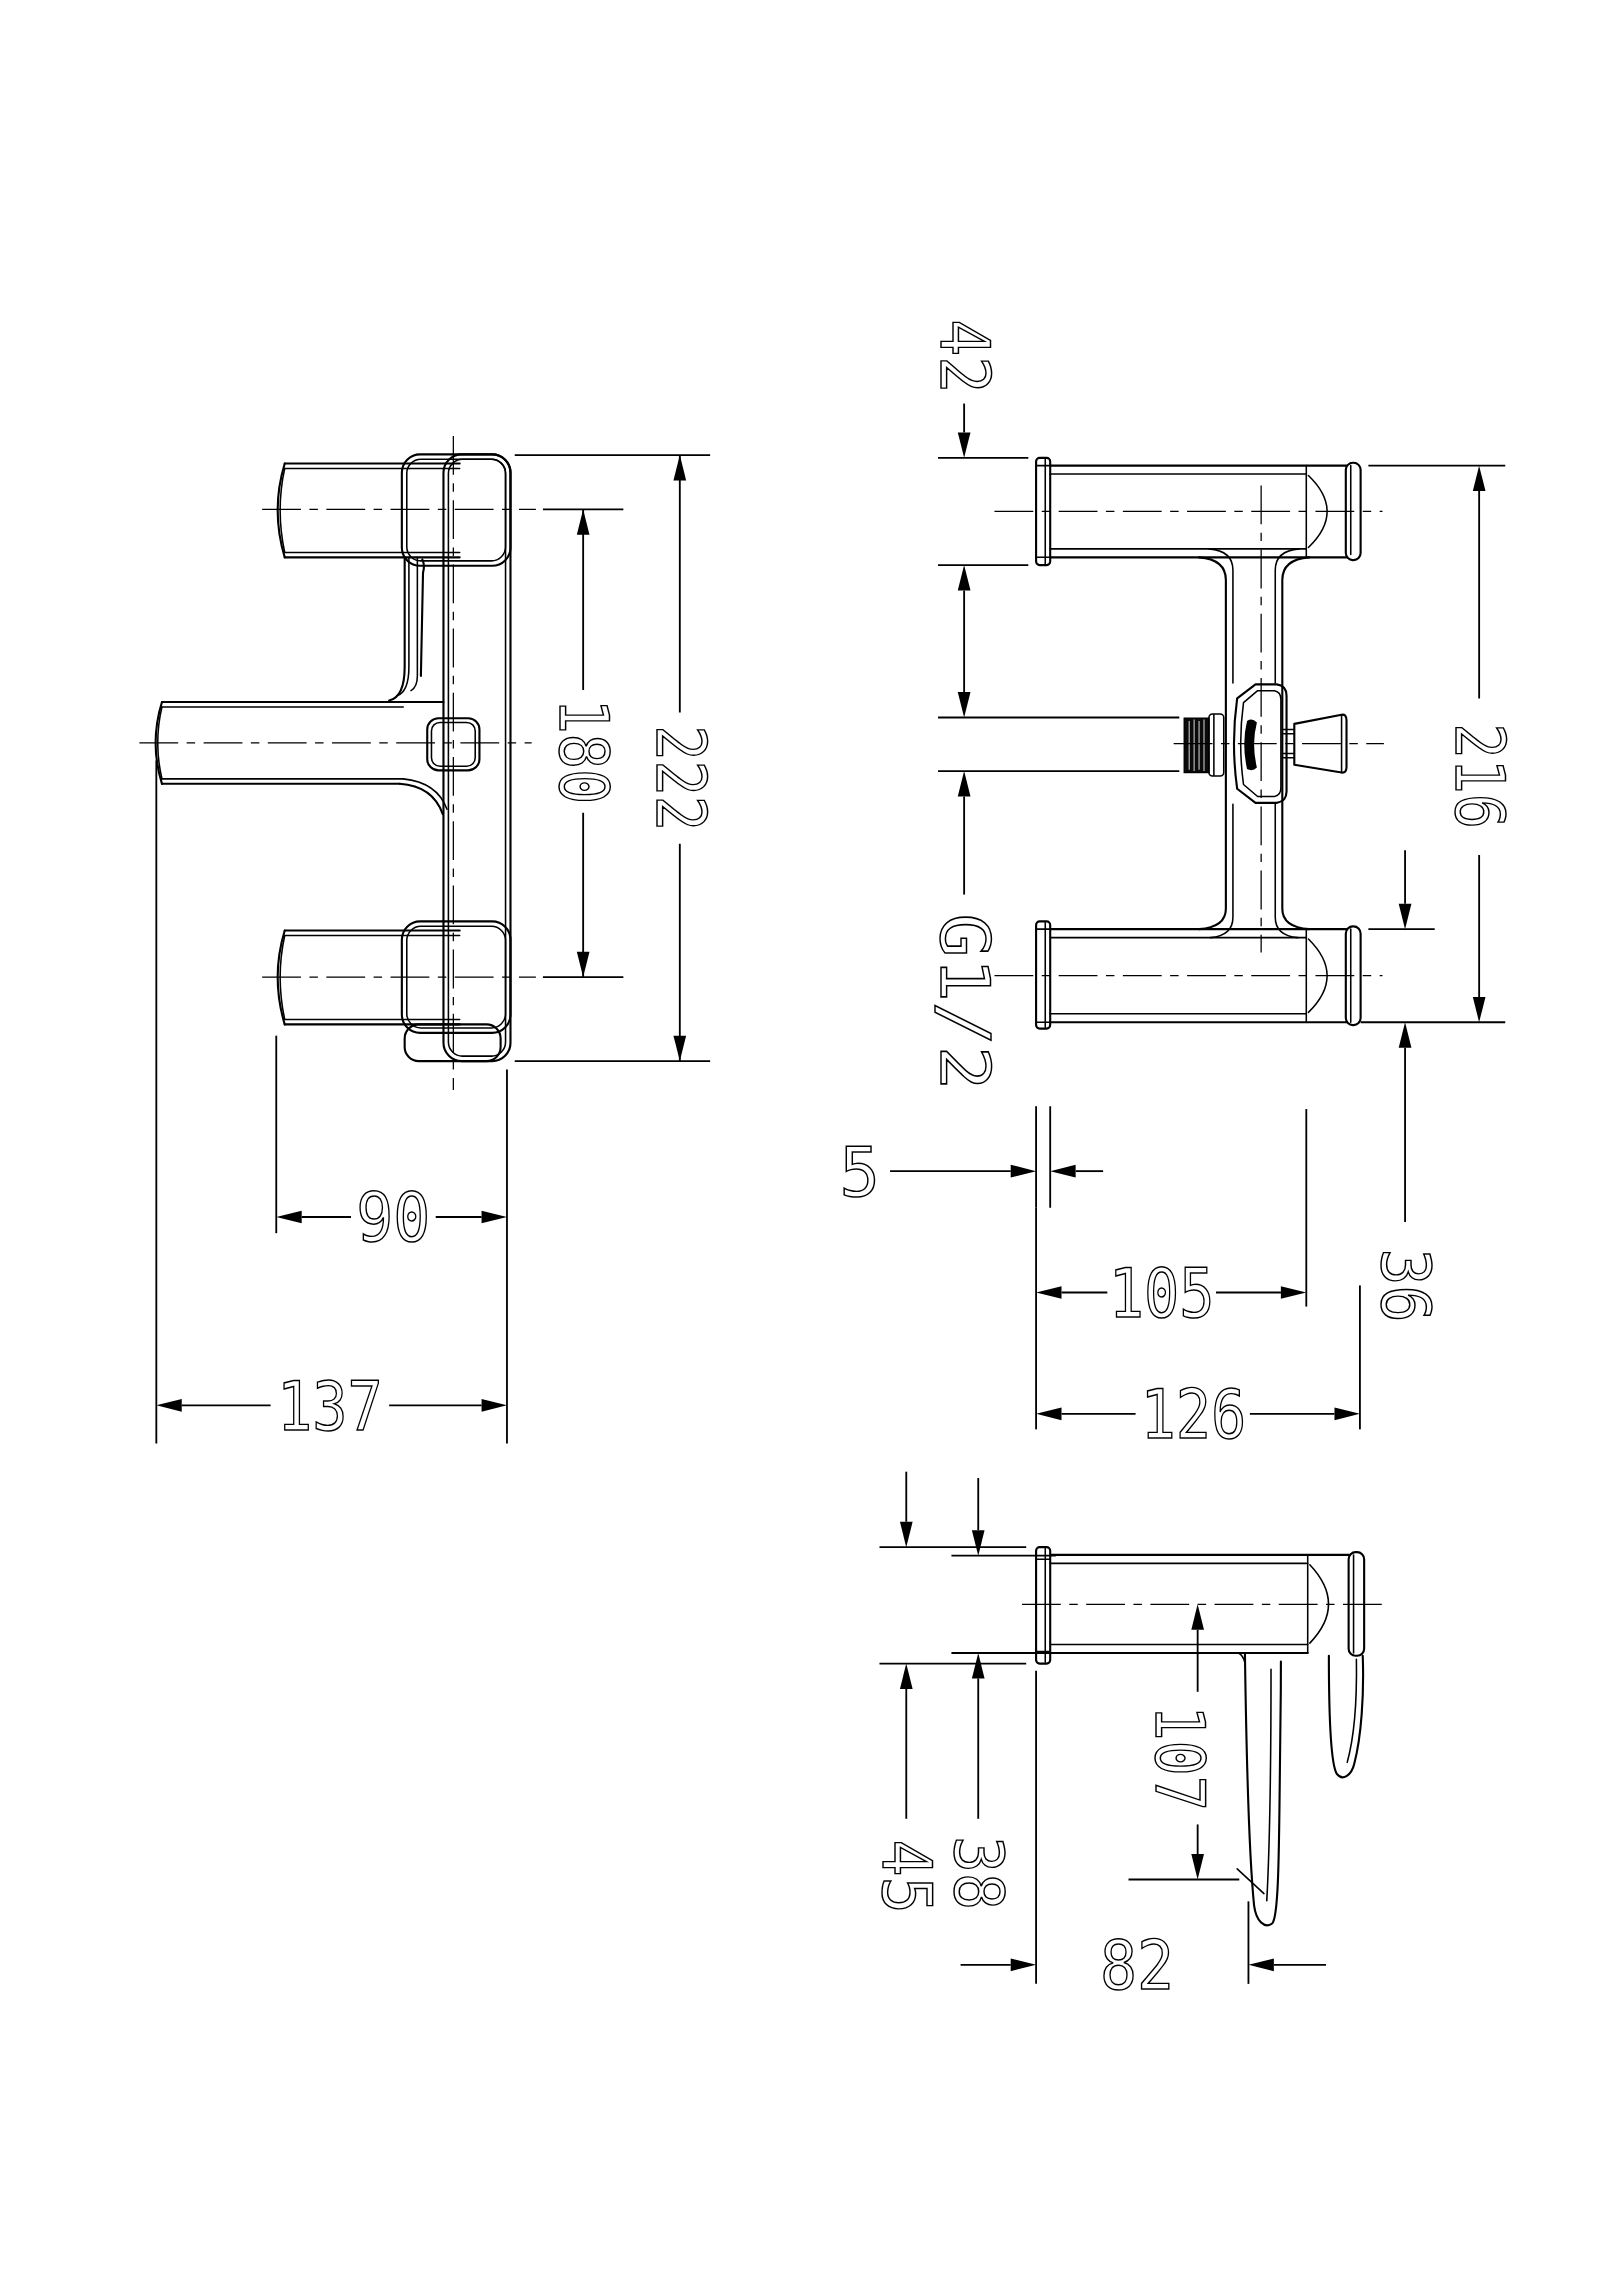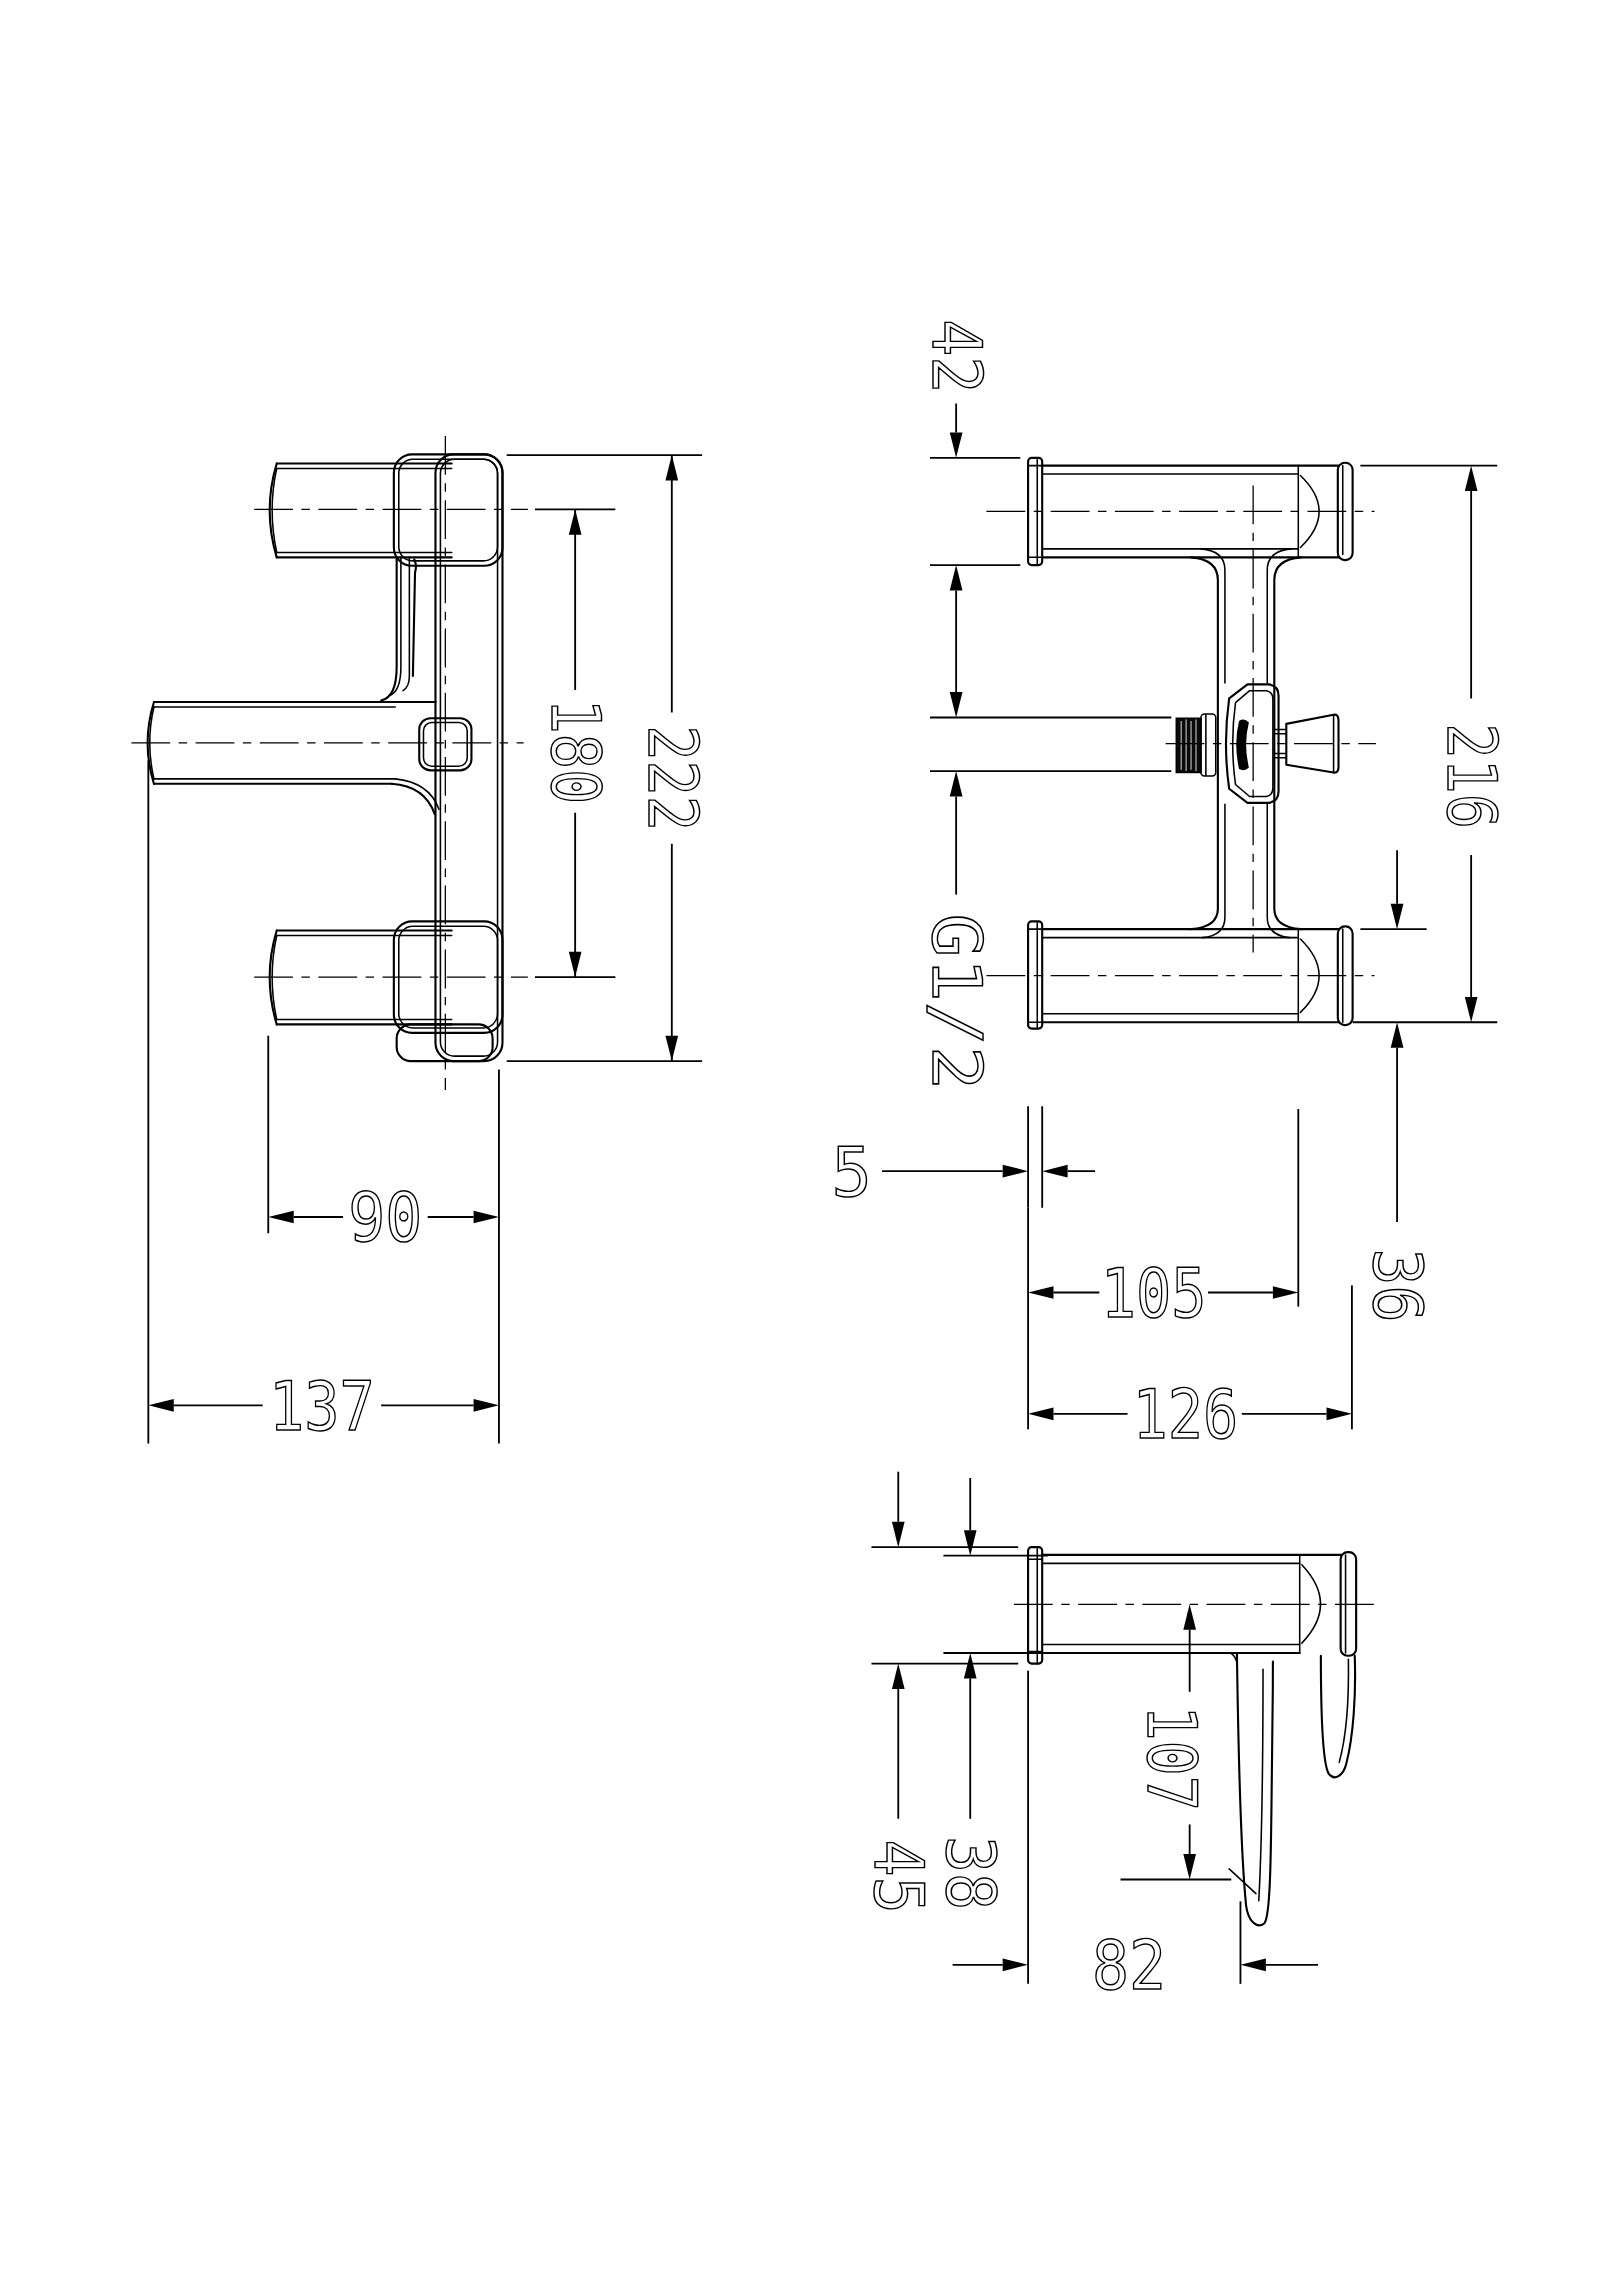--- a/index.html
+++ b/index.html
@@ -1,17 +1,17 @@
 <!DOCTYPE html>
 <html style="font-size:11.3px"><head>
 <meta charset="utf-8">
 <style>
   html,body{margin:0;padding:0;background:#ffffff;}
   .canvas{position:relative;width:1512px;height:2295px;background:#ffffff;overflow:hidden;
-          font-family:"DejaVu Sans Mono","Liberation Mono",monospace;}
+          font-family:"DejaVu Sans Mono","Liberation Mono",monospace;margin-left:8px;}
   svg{position:absolute;left:0;top:0;}
   .ln  {fill:none;stroke:#000000;stroke-width:3;stroke-linecap:round;stroke-linejoin:round;}
   .ln2 {fill:none;stroke:#000000;stroke-width:2.2;stroke-linecap:round;stroke-linejoin:round;}
   .cl  {fill:none;stroke:#000000;stroke-width:1.8;stroke-dasharray:55 12 12 12;stroke-linecap:butt;}
   .dim {fill:none;stroke:#000000;stroke-width:2.6;stroke-linecap:butt;}
   .arr {fill:#000000;stroke:none;}
   .dtxt{fill:none;stroke:#000000;stroke-width:2.1;
         font-family:"DejaVu Sans Mono","Liberation Mono",monospace;font-size:95px;}
   .thread{fill:#0a0a0a;stroke:#000;stroke-width:2;}
   .tstreak{stroke:#ffffff;stroke-width:1.6;fill:none;opacity:.75;}

